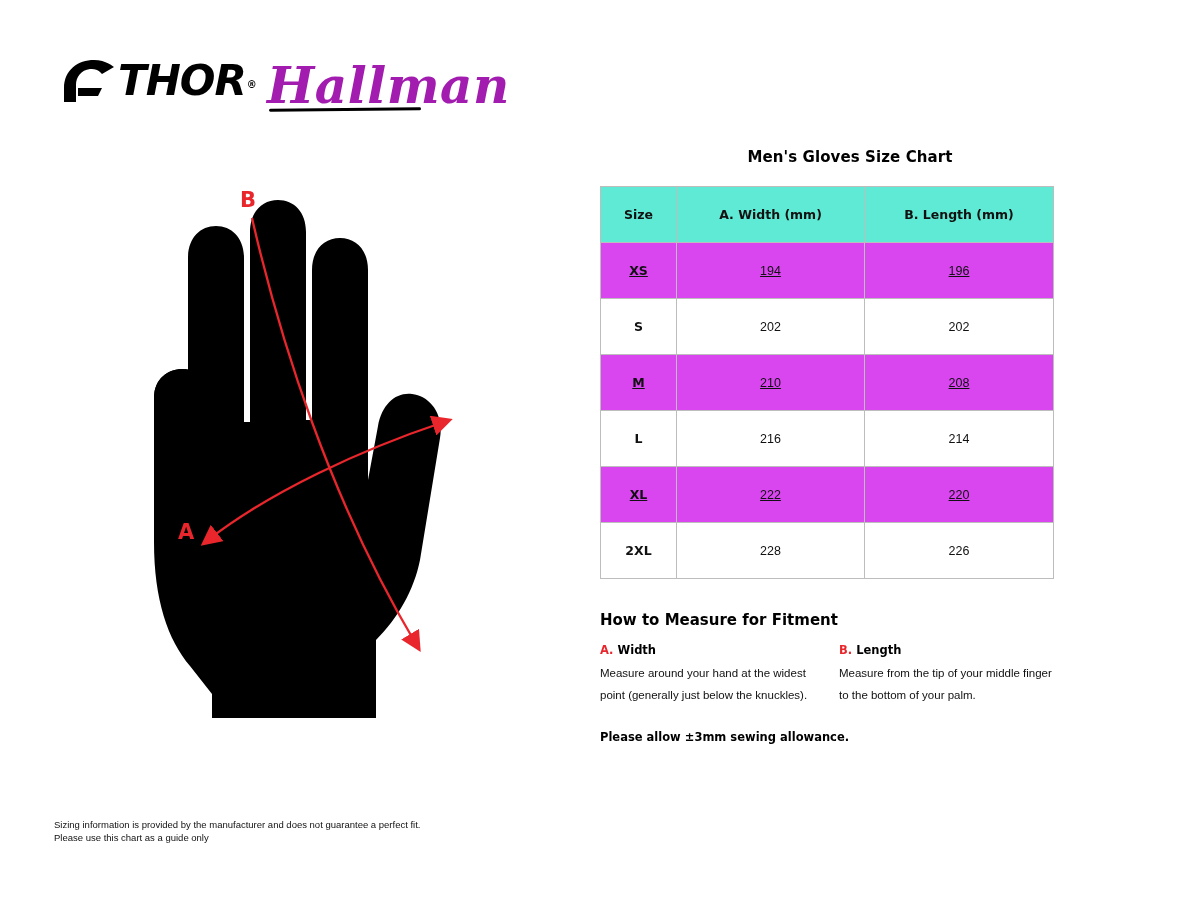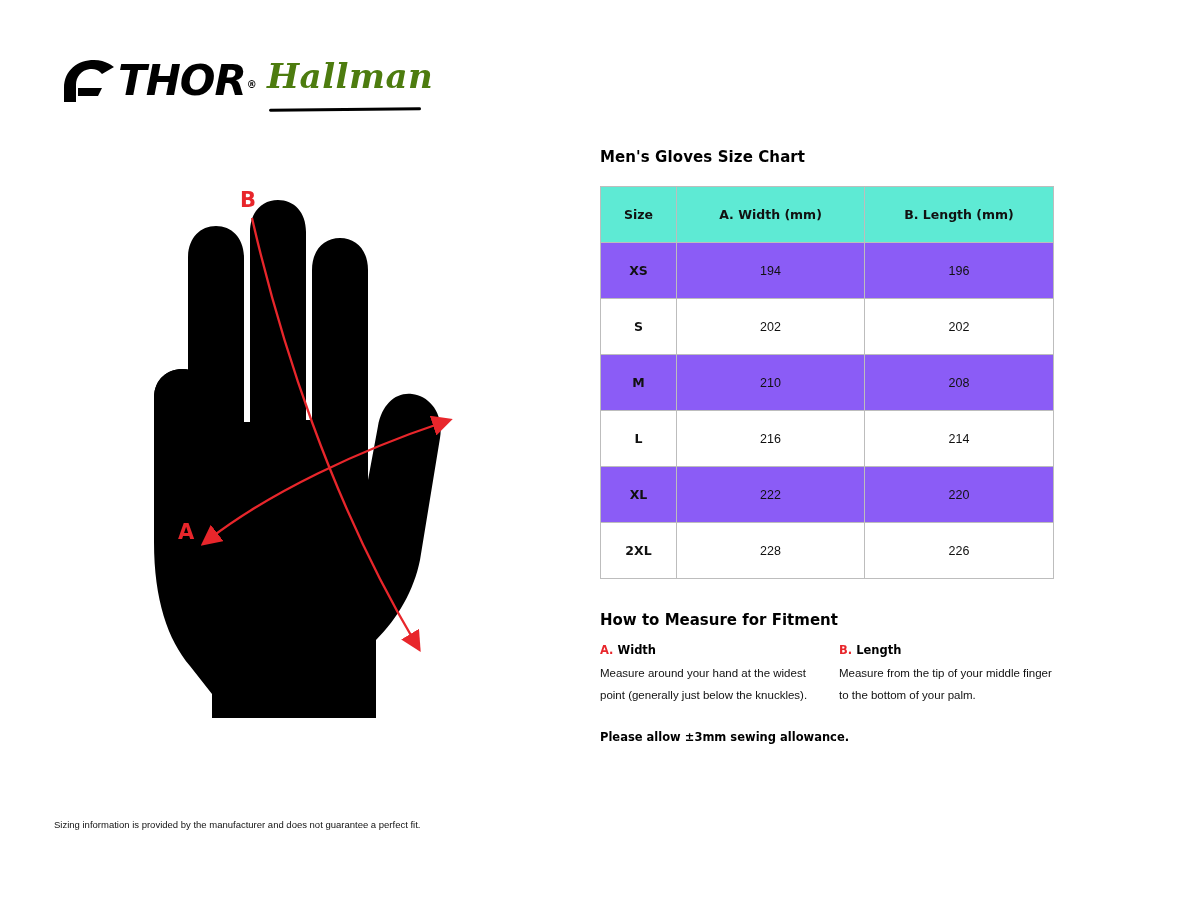--- a/index.html
+++ b/index.html
@@ -46,23 +46,23 @@
     margin-left: 2px;
     color: #000;
   }
   .hallman-logo {
     position: absolute;
     left: 205px;
     top: -2px;
     font-family: "DejaVu Serif", serif;
     font-style: italic;
     font-weight: bold;
-    font-size: 34px;
+    font-size: 50px;
     letter-spacing: 0.5px;
-    color: #4d7c0f;
+    color: #a21caf;
   }
   .hallman-underline {
     position: absolute;
     left: 207px;
     top: 50px;
     width: 152px;
     height: 3px;
     background: #000;
     border-radius: 2px;
     transform: rotate(-0.5deg);
@@ -101,20 +101,21 @@
     left: 600px;
     top: 148px;
     width: 500px;
   }
   .chart-title {
     font-family: "DejaVu Sans", sans-serif;
     font-weight: bold;
     font-size: 15px;
     margin: 0 0 20px 0;
     letter-spacing: 0.1px;
+    text-align: center;
   }
 
   table.size-chart {
     border-collapse: collapse;
     width: 453px;
     table-layout: fixed;
   }
   table.size-chart th,
   table.size-chart td {
     border: 1px solid #bdbdbd;
@@ -129,21 +130,21 @@
     font-weight: bold;
     font-size: 12.5px;
   }
   table.size-chart td.size-cell {
     font-family: "DejaVu Sans", sans-serif;
     font-weight: bold;
   }
   table.size-chart col.c0 { width: 76px; }
   table.size-chart col.c1 { width: 188px; }
   table.size-chart col.c2 { width: 189px; }
-  tr.shaded td { background: #8b5cf6; }
+  tr.shaded td { background: #d946ef; text-decoration: underline; }
   tr.plain td { background: #ffffff; }
   thead tr th { background: #5eead4; }
 
   .measure-title {
     font-family: "DejaVu Sans", sans-serif;
     font-weight: bold;
     font-size: 15px;
     margin: 32px 0 14px 0;
   }
   .measure-cols {
@@ -327,13 +328,14 @@
       </div>
       <div class="measure-body">Measure from the tip of your middle finger to the bottom of your palm.</div>
     </div>
   </div>
 
   <div class="allowance">Please allow ±3mm sewing allowance.</div>
 </div>
 
 <div class="footer-note">
   <div>Sizing information is provided by the manufacturer and does not guarantee a perfect fit.</div>
+  <div>Please use this chart as a guide only</div>
 </div>
 
 </body></html>

